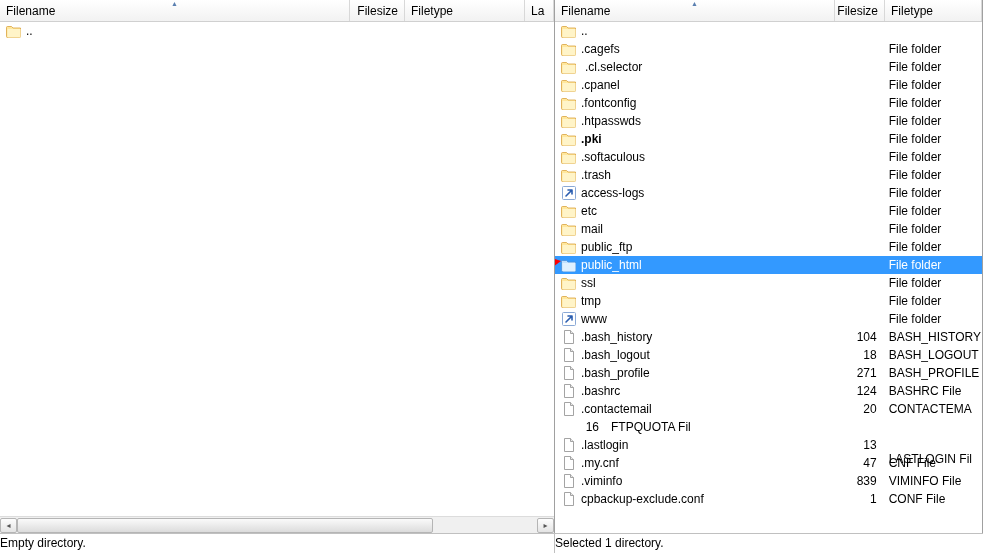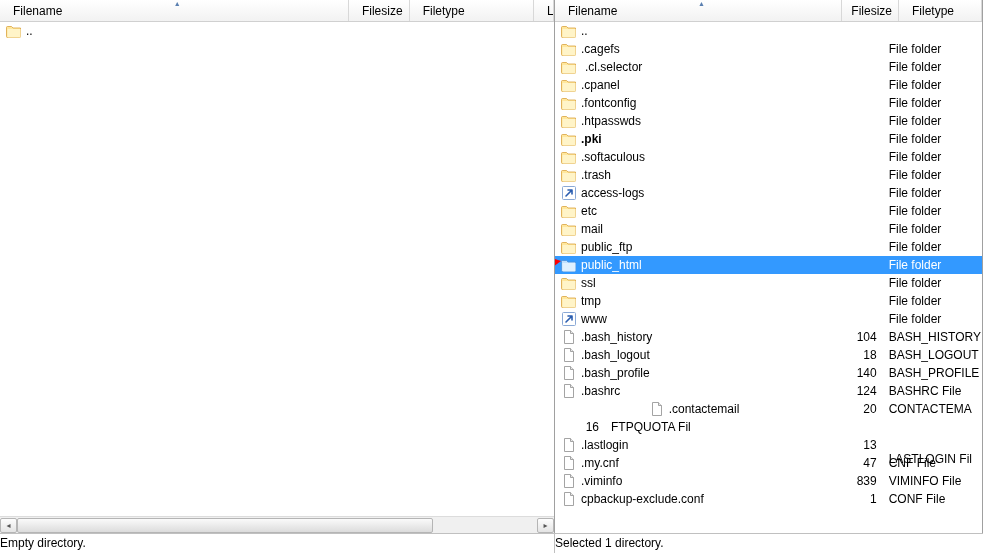--- a/index.html
+++ b/index.html
@@ -3,21 +3,21 @@
 <meta charset="utf-8">
 <style>
   * { box-sizing: border-box; margin: 0; padding: 0; }
   html, body { width: 983px; height: 553px; font-family: "Segoe UI", Tahoma, sans-serif; font-size: 12px; overflow: hidden; background: #fff; }
   .app { display: flex; flex-direction: column; height: 100%; }
   .panes { display: flex; flex: 1; overflow: hidden; }
   .pane { display: flex; flex-direction: column; border-right: 1px solid #a0a0a0; overflow: hidden; }
   .pane.left { width: 555px; }
   .pane.right { flex: 1; }
   .header-row { display: flex; height: 22px; border-bottom: 1px solid #d0d0d0; background: linear-gradient(#ffffff,#f2f2f2); user-select: none; }
-  .hcol { display: flex; align-items: center; padding: 0 6px; border-right: 1px solid #d8d8d8; white-space: nowrap; overflow: hidden; position: relative; margin-left: 7px; }
+  .hcol { display: flex; align-items: center; padding: 0 6px; border-right: 1px solid #d8d8d8; white-space: nowrap; overflow: hidden; position: relative; }
   .hcol.sorted { color: #000; }
   .hcol .sort-arrow { position: absolute; left: 50%; top: 0px; transform: translateX(-50%); font-size: 7px; color: #5a7fb0; }
   .hcol.right { justify-content: flex-end; }
   .list { flex: 1; overflow: hidden; position: relative; }
   .rows { position: absolute; top: 0; left: 0; right: 0; }
   .row { display: flex; height: 18px; align-items: center; white-space: nowrap; }
   .row.selected { background: #3399ff; color: #fff; }
   .cell { padding: 0 6px; overflow: hidden; text-overflow: clip; }
   .cell.name { display: flex; align-items: center; gap: 4px; }
   .cell.size { text-align: right; }
@@ -305,36 +305,36 @@
               <div class="cell" style="width: 100px;">BASH_LOGOUT</div>
             </div>
             <div class="row">
               <div class="cell name" style="width: 280px;">
                 <svg class="icon" viewBox="0 0 16 16">
                   <path fill="#ffffff" stroke="#9a9a9a" stroke-width="0.9" d="M3.5 1.5h6l3 3v10h-9z"></path>
                   <path fill="#e8e8e8" stroke="#9a9a9a" stroke-width="0.9" d="M9.5 1.5v3h3"></path>
                 </svg>
                 <span>.bash_profile</span>
               </div>
-              <div class="cell size" style="width: 50px;">140</div>
+              <div class="cell size" style="width: 50px;">271</div>
               <div class="cell" style="width: 100px; text-align: center;">BASH_PROFILE</div>
             </div>
             <div class="row">
               <div class="cell name" style="width: 280px;">
                 <svg class="icon" viewBox="0 0 16 16">
                   <path fill="#ffffff" stroke="#9a9a9a" stroke-width="0.9" d="M3.5 1.5h6l3 3v10h-9z"></path>
                   <path fill="#e8e8e8" stroke="#9a9a9a" stroke-width="0.9" d="M9.5 1.5v3h3"></path>
                 </svg>
                 <span>.bashrc</span>
               </div>
               <div class="cell size" style="width: 50px;">124</div>
               <div class="cell" style="width: 100px;">BASHRC File</div>
             </div>
             <div class="row">
-              <div class="cell name" style="width: 280px; justify-content: center;">
+              <div class="cell name" style="width: 280px;">
                 <svg class="icon" viewBox="0 0 16 16">
                   <path fill="#ffffff" stroke="#9a9a9a" stroke-width="0.9" d="M3.5 1.5h6l3 3v10h-9z"></path>
                   <path fill="#e8e8e8" stroke="#9a9a9a" stroke-width="0.9" d="M9.5 1.5v3h3"></path>
                 </svg>
                 <span>.contactemail</span>
               </div>
               <div class="cell size" style="width: 50px;">20</div>
               <div class="cell" style="width: 100px;">CONTACTEMA</div>
             </div>
             <div class="row">

